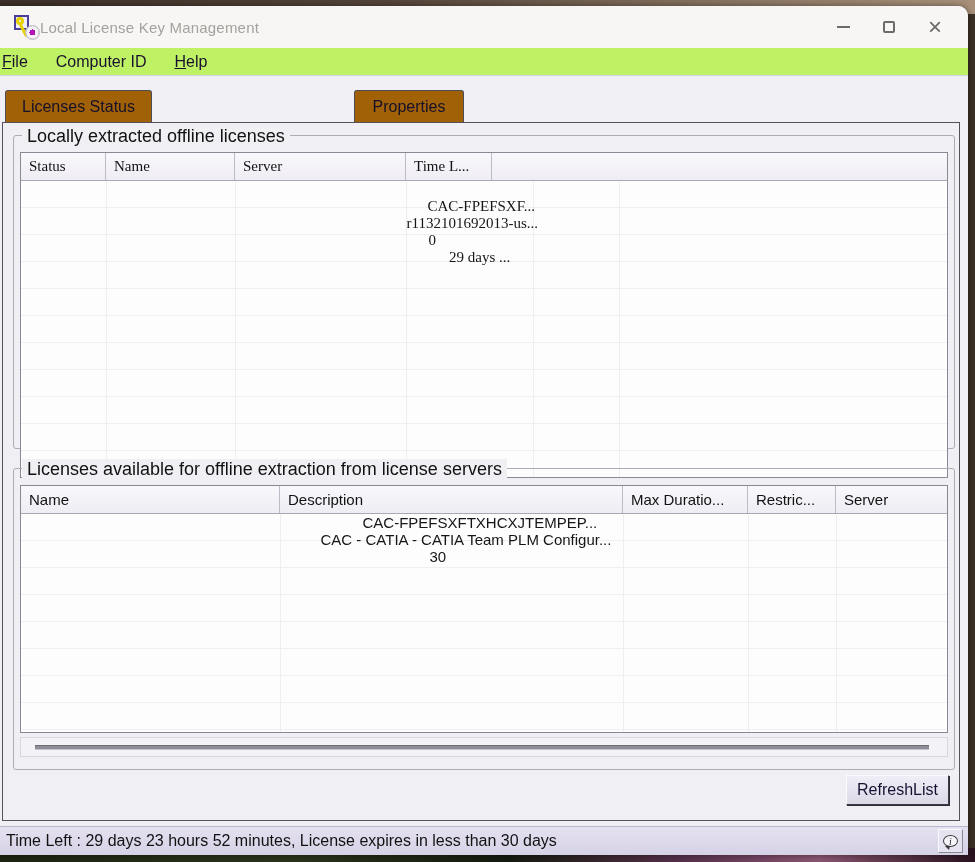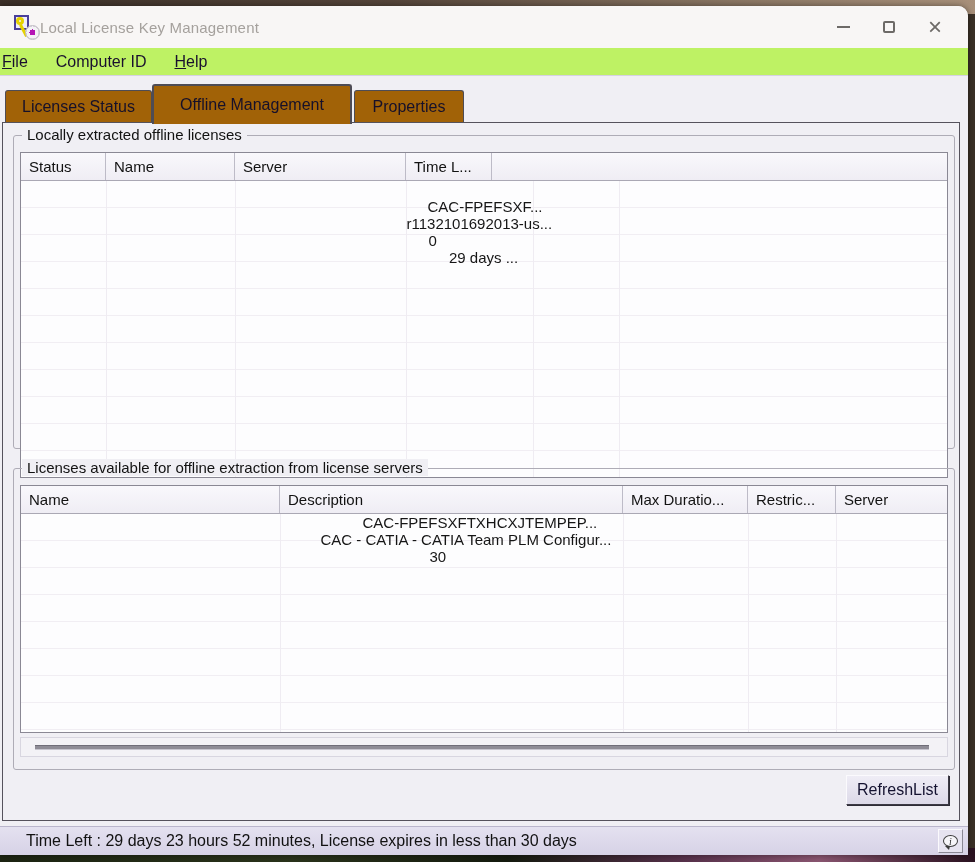--- a/index.html
+++ b/index.html
@@ -78,28 +78,28 @@
     background:#f0eff4; border:1px solid #55525c; z-index:1;
   }
   
   .groupbox {
     position:absolute; border:1px solid #aeacb6; border-radius:3px; background:transparent;
   }
   .gb1 { left:10px; top:12px; width:942px; height:314px; }
   .gb2 { left:10px; top:345px; width:942px; height:302px; }
   .gb-label {
     position:absolute; top:-10px; left:8px; background:#f0eff4; padding:0 5px;
-    font-size:15px; color:#121212; white-space:nowrap;
+    font-size:18px; color:#121212; white-space:nowrap;
   }
   
   .listview {
     position:absolute; left:6px; top:16px; width:928px;
     background:#fdfdfe; border:1px solid #8a8894;
   }
-  .lv1 { height:326px; }
+  .lv1 { height:326px;font-family:Liberation Serif, serif; }
   .lv2 { height:248px; }
   .lv-header { display:flex; height:28px;
     background:linear-gradient(#f9f8fc,#efedf4); border-bottom:1px solid #aaa8b4; }
   .hcell {
     display:flex; align-items:center; padding-left:8px; font-size:15px; color:#121212;
     border-right:1px solid #bdbbc7; overflow:hidden; white-space:nowrap; cursor:default;
   }
   .hcell.last { border-right:none; flex:1; }
   .lv-body { position:relative; width:100%; height:calc(100% - 28px);
     background-image:repeating-linear-gradient(180deg, transparent 0 26px, #f1eef3 26px 27px); }
@@ -130,21 +130,21 @@
     border:1px solid #3c3a44;
     border-top-color:#fbfafd; border-left-color:#fbfafd;
     box-shadow:1px 1px 0 #2e2c36;
     font-family:inherit; font-size:16px; color:#141230; cursor:default;
   }
   
   .statusbar {
     position:absolute; left:0; top:820px; width:100%; height:29px;
     background:linear-gradient(#e4e1f0,#d6d2e6);
     border-top:1px solid #bab6cc;
-    display:flex; align-items:center; font-size:16px; color:#121212;padding-left:20px;
+    display:flex; align-items:center; font-size:16px; color:#121212;
   }
   .statusbar .msg { margin-left:6px; white-space:nowrap; }
   .info-btn {
     position:absolute; right:5px; top:2px; width:25px; height:24px;
     background:#e6e3f0; border:1px solid #8a8894;
     border-top-color:#fbfafd; border-left-color:#fbfafd;
     display:flex; align-items:center; justify-content:center;
   }
   .balloon {
     width:15px; height:12px; border:1.5px solid #3a3a3a; border-radius:50%;
@@ -187,21 +187,20 @@
     </div>
   </div>
 
   <div class="menubar">
     <span class="menu-item"><span class="accel">F</span><span>ile</span></span>
     <span class="menu-item"><span class="accel"></span><span>Computer ID</span></span>
     <span class="menu-item"><span class="accel">H</span><span>elp</span></span>
   </div>
 
   <div class="tab t1">Licenses Status</div>
-  <div class="tab t2">Offline Management</div>
   <div class="tab t3">Properties</div>
 
   <div class="tab-panel">
 
     <div class="groupbox gb1">
       <span class="gb-label">Locally extracted offline licenses</span>
       <div class="listview lv1">
         <div class="lv-header">
           <div class="hcell t1c0">Status</div>
           <div class="hcell t1c1">Name</div>

